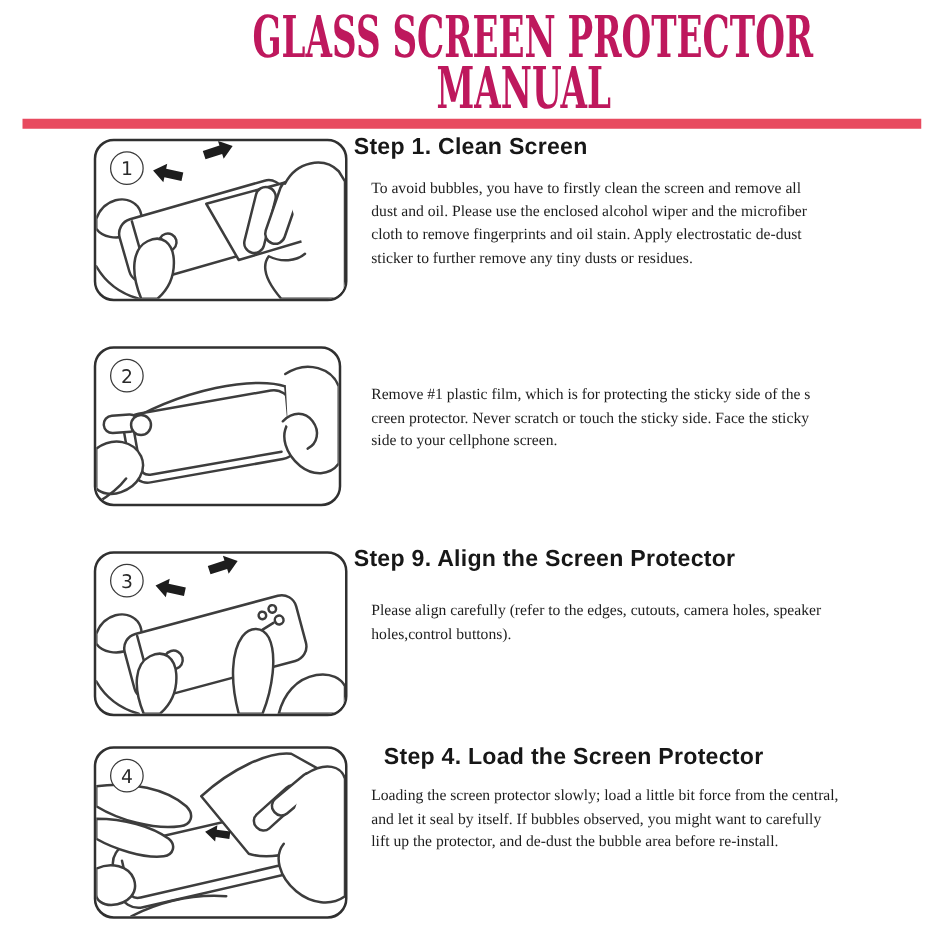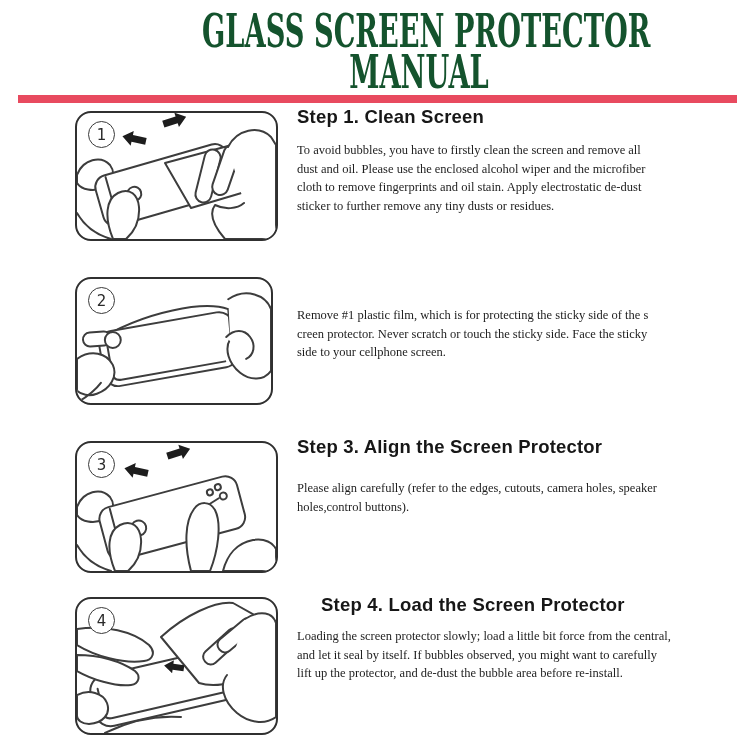--- a/index.html
+++ b/index.html
@@ -2,21 +2,21 @@
 <html><head>
 <meta charset="utf-8">
 <style>
   * { margin:0; padding:0; box-sizing:border-box; }
   body { background:#ffffff; }
   .page {
     position:relative; width:750px; height:750px; background:#ffffff;
     overflow:hidden; font-family:"Liberation Sans", sans-serif;
   }
   
-  .title-block { position:absolute; top:8px; left:0; width:750px; padding-left:50px; text-align:center; color:#14532d; }
+  .title-block { position:absolute; top:8px; left:0; width:750px; padding-left:50px; text-align:center; color:#be185d; }
   .title-line { font-family:"DejaVu Serif", serif; font-weight:900; white-space:nowrap; }
   .title-line1 { font-size:44px; line-height:46px; transform:scale(0.62,1.05); transform-origin:400px 50%; }
   .title-line2 { font-size:44px; line-height:42px; margin-top:-3px; transform:scale(0.62,1.05); transform-origin:400px 50%; }
   
   .red-bar { position:absolute; left:18px; top:95px; width:719px; height:8px; background:#e84a5f; }
   
   .illus { position:absolute; left:75px; width:203px; border:2px solid #303030; border-radius:16px; background:#fff; }
   #illus1 { top:111px; height:130px; }
   #illus2 { top:277px; height:128px; width:198px; }
   #illus3 { top:441px; height:132px; }
@@ -26,21 +26,21 @@
     border:1.5px solid #3a3a3a; border-radius:50%;
     display:flex; align-items:center; justify-content:center;
     font-family:"DejaVu Sans", sans-serif; font-size:15px; color:#2a2a2a; background:#fff; z-index:3;
   }
   .art { position:absolute; left:0; top:0; width:100%; height:100%; border-radius:14px; }
   svg .s  { stroke:#3d3d3d; stroke-width:2; fill:none; stroke-linecap:round; stroke-linejoin:round; }
   svg .sf { stroke:#3d3d3d; stroke-width:2; fill:#ffffff; stroke-linecap:round; stroke-linejoin:round; }
   svg .solid { fill:#1d1d1d; stroke:none; }
   
   .step-heading {
-    position:absolute; left:297px; width:450px;
+    position:absolute; left:283px; width:450px;
     font-family:"Liberation Sans", sans-serif; font-weight:700;
     font-size:18.5px; color:#171717; letter-spacing:0.2px;
   }
   .step-body {
     position:absolute; left:297px; width:455px;
     font-family:"Liberation Serif", serif; font-size:12.5px; line-height:18.5px;
     color:#1d1d1d; white-space:pre-line;
   }
   #h1 { top:106px; }  #b1 { top:141px; }
   #h2 { top:270px; }  #b2 { top:306px; }
@@ -147,21 +147,21 @@
       <path class="sf" d="M146,128 C150,112 160,100 176,97 C188,95 196,100 199,106 L199,128 Z"></path>
 
       <g transform="translate(49,18) rotate(12)">
         <polygon class="solid" points="24,4 10,4 10,0 0,7.5 10,15 10,11 24,11"></polygon>
       </g>
       <g transform="translate(88,6) rotate(-18)">
         <polygon class="solid" points="0,4 14,4 14,0 24,7.5 14,15 14,11 0,11"></polygon>
       </g>
     </svg>
   </div>
-  <div class="step-heading" id="h3">Step 3. Align the Screen Protector</div>
+  <div class="step-heading" id="h3">Step 9. Align the Screen Protector</div>
   <div class="step-body" id="b3">Please align carefully (refer to the edges, cutouts, camera holes, speaker
 holes,control buttons).</div>
 
   <div class="illus" id="illus4">
     <div class="badge">4</div>
     <svg class="art" viewBox="0 0 199 134">
 
       <g transform="rotate(-13 90 88)">
         <rect class="sf" x="14" y="62" width="152" height="52" rx="16"></rect>
         <path class="s" d="M22,74 L22,98 Q22,106 30,106 L150,106"></path>

